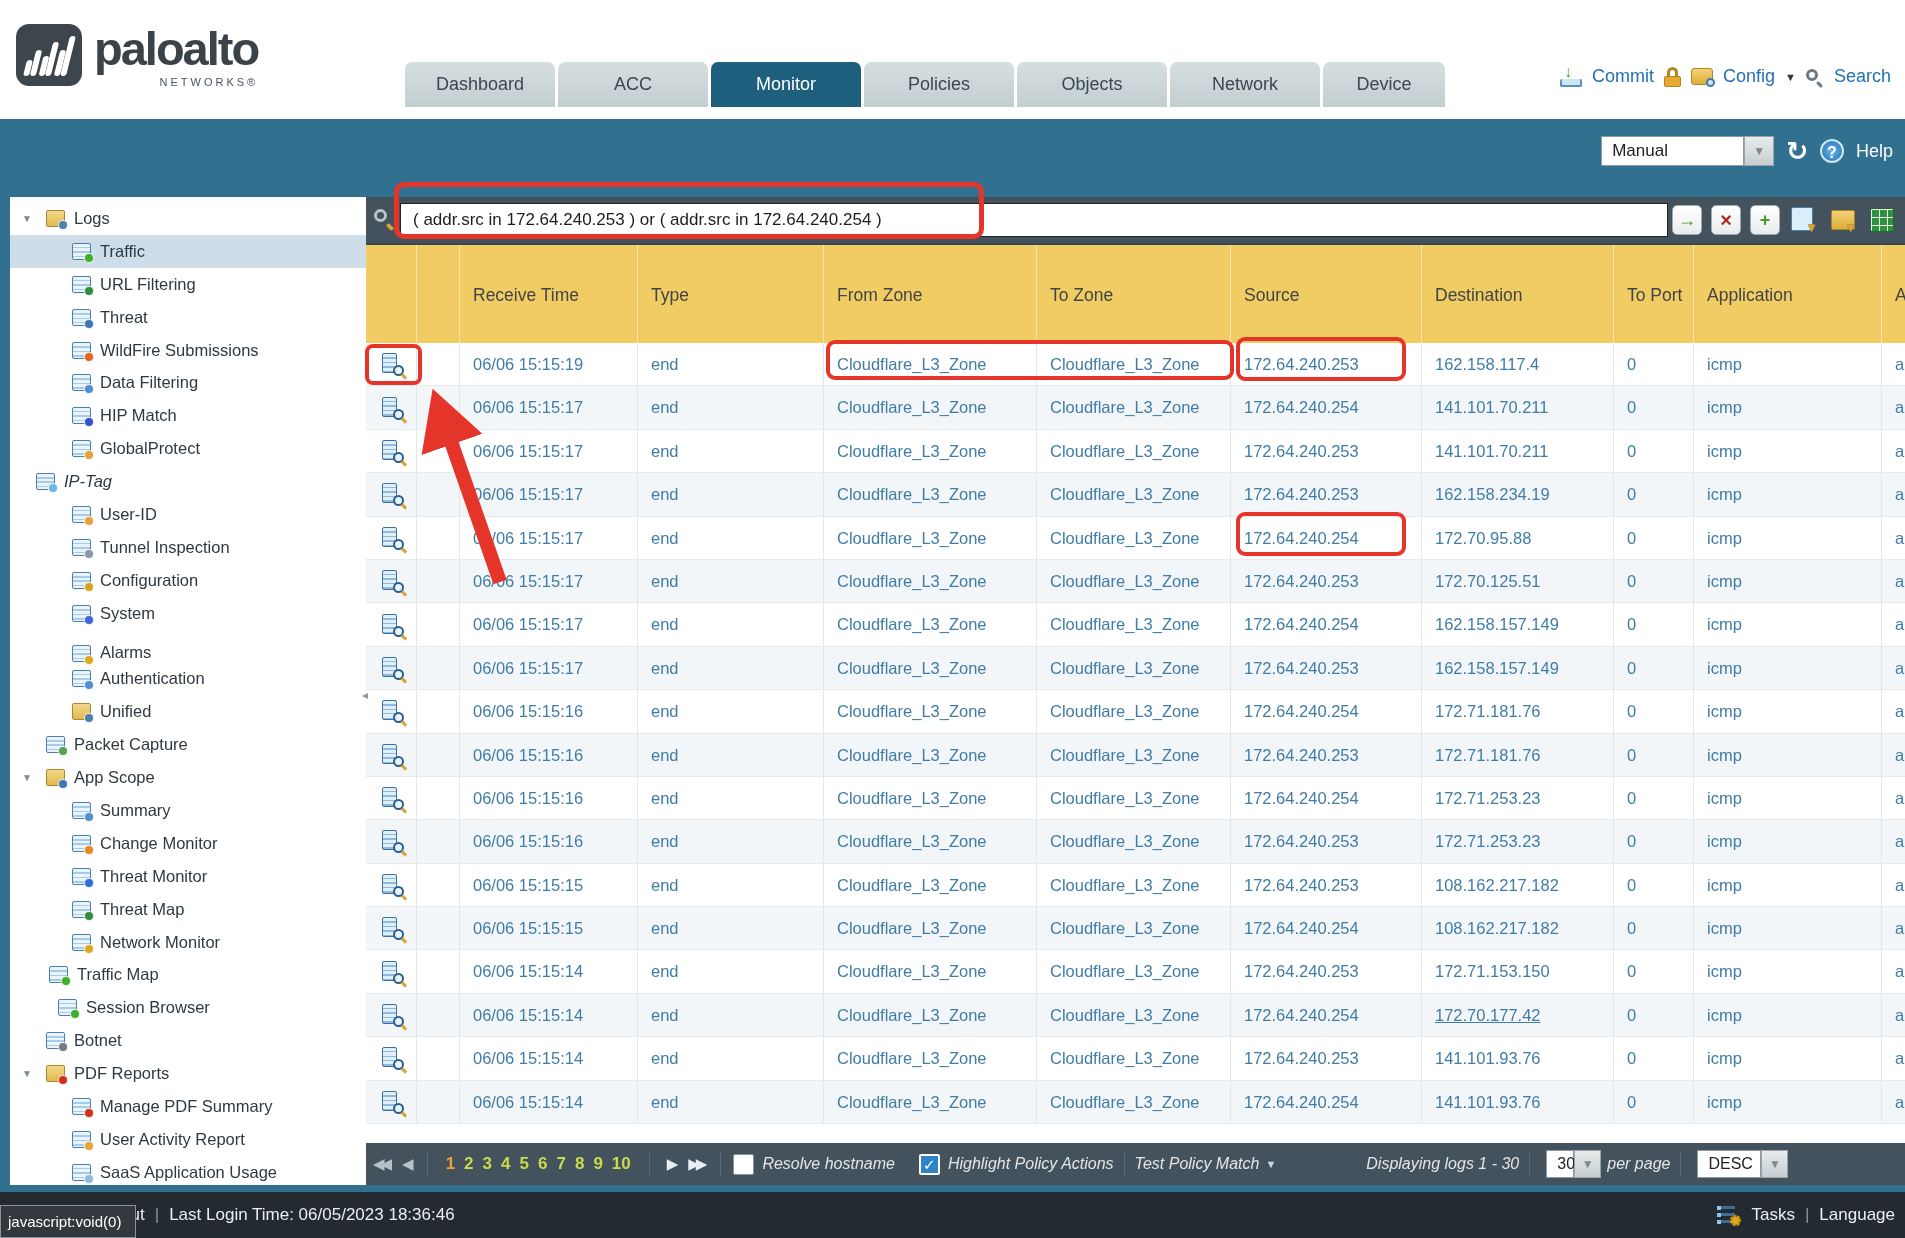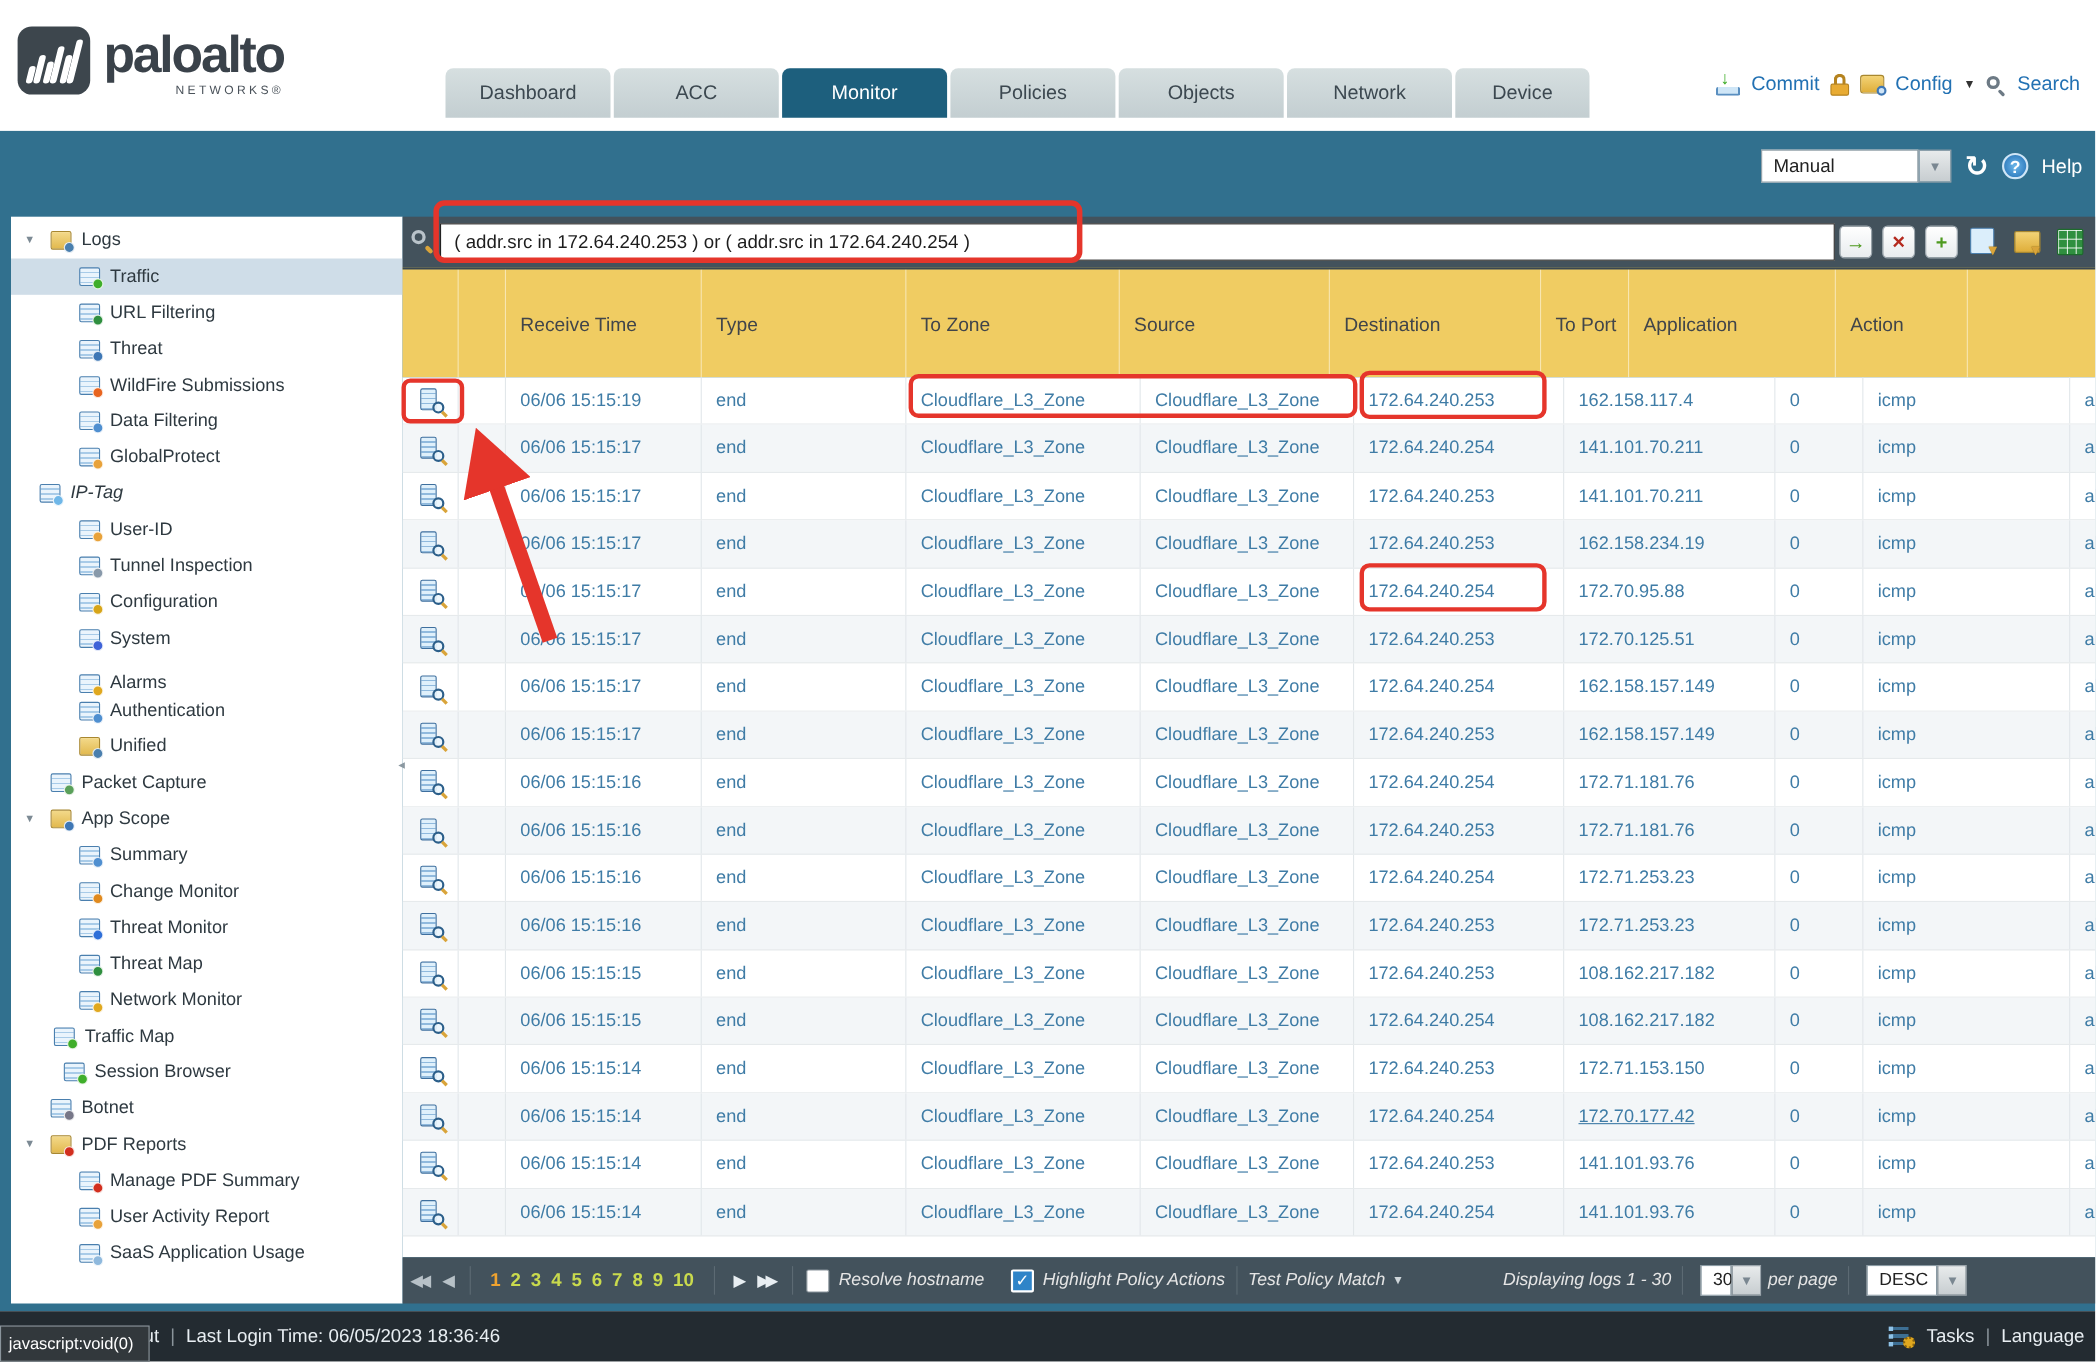--- a/index.html
+++ b/index.html
@@ -226,20 +226,26 @@
         <span>WildFire Submissions</span>
       </div>
       <div class="tree-item" style="padding-left: 62px;">
         <span class="ticon page">
           <span class="badge" style="background: rgb(79, 143, 208);"></span>
         </span>
         <span>Data Filtering</span>
       </div>
       <div class="tree-item" style="padding-left: 62px;">
         <span class="ticon page">
+          <span class="badge" style="background: rgb(51, 85, 204);"></span>
+        </span>
+        <span>HIP Match</span>
+      </div>
+      <div class="tree-item" style="padding-left: 62px;">
+        <span class="ticon page">
           <span class="badge" style="background: rgb(232, 162, 58);"></span>
         </span>
         <span>GlobalProtect</span>
       </div>
       <div class="tree-item" style="padding-left: 26px; font-style: italic;">
         <span class="ticon page">
           <span class="badge" style="background: rgb(111, 183, 232);"></span>
         </span>
         <span>IP-Tag</span>
       </div>
@@ -396,20 +402,21 @@
           <span class="mini-xls"></span>
         </span>
     </div>
   </div>
 
   <div class="thead" id="thead">
       <div class="th" style="width: 51px;"></div>
       <div class="th" style="width: 43px;"></div>
       <div class="th" style="width: 178px;">Receive Time</div>
       <div class="th" style="width: 186px;">Type</div>
+      <div class="th" style="width: 213px;">From Zone</div>
       <div class="th" style="width: 194px;">To Zone</div>
       <div class="th" style="width: 191px;">Source</div>
       <div class="th" style="width: 192px;">Destination</div>
       <div class="th" style="width: 80px;">To Port</div>
       <div class="th" style="width: 188px;">Application</div>
       <div class="th" style="width: 120px;">Action</div>
     </div>
   <div class="tbody" id="tbody">
       <div class="tr">
         <div class="td center" style="width: 51px;">

